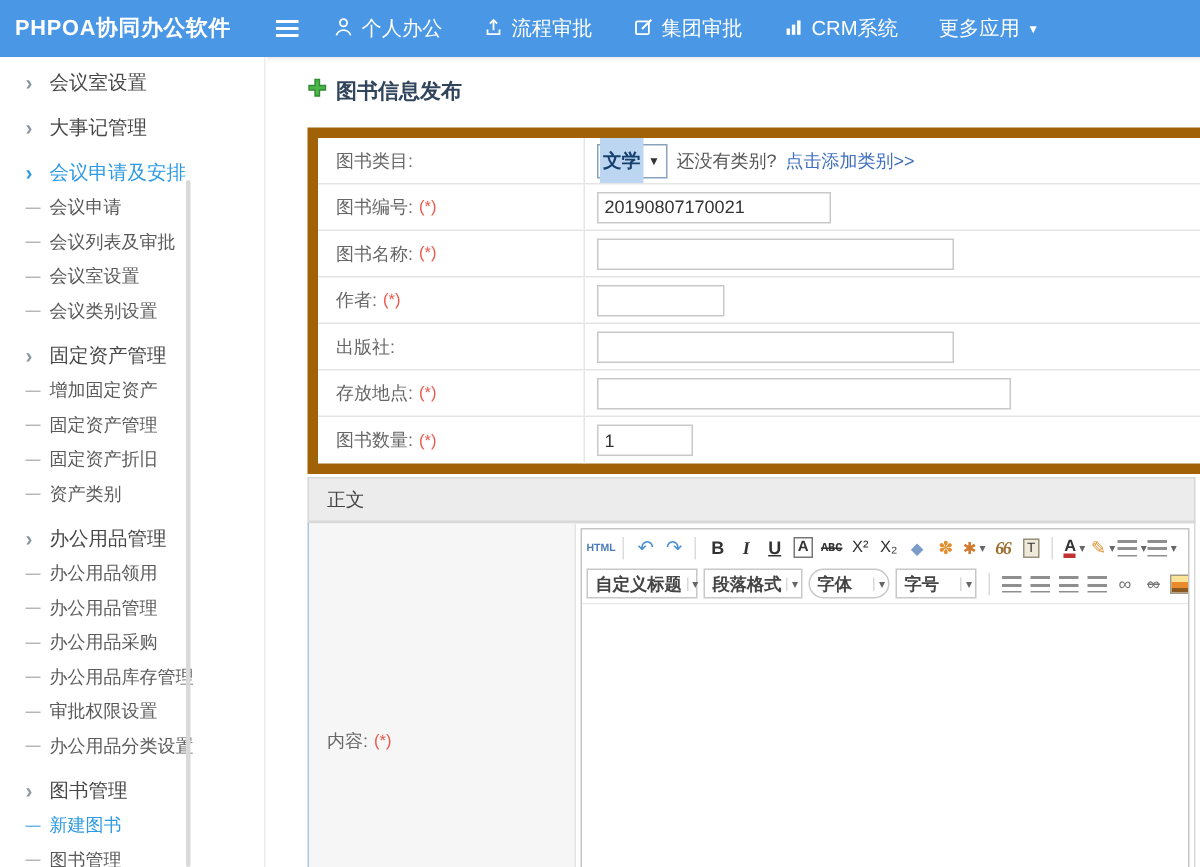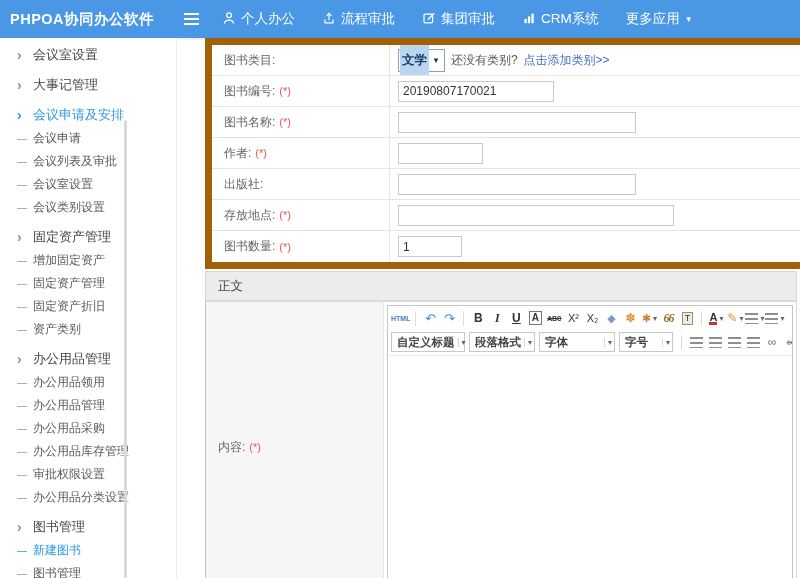--- a/index.html
+++ b/index.html
@@ -216,20 +216,26 @@
       <div class="sb-item sub">
         <i class="pre">—</i>
         <span>图书管理</span>
       </div>
     </div>
   <i id="sb-scroll"></i>
 </aside>
 
 <main id="main">
 
+  <div id="page-title">
+    <span><svg width="13" height="13" viewBox="0 0 13 13">
+          <path d="M5 1h3v4h4v3H8v4H5V8H1V5h4z" fill="#4db54d" stroke="#2e8b2e" stroke-width="0.9"></path>
+        </svg></span>
+    <h1>图书信息发布</h1>
+  </div>
 
   <section class="tbl">
     <div class="frow">
       <div class="fl">
           <span>图书类目:</span>
         </div>
       <div class="fv">
         <span class="sel-box">
           <i class="sel-text">文学</i>
           <i class="sel-caret">▼</i>
@@ -371,21 +377,21 @@
           </div>
         <div id="tb2" class="tb-row">
             <span class="tb-btn  tb-select" style="width: 74px;">
               <b>自定义标题</b>
               <i class="caret">▾</i>
             </span>
             <span class="tb-btn  tb-select" style="width: 66px;">
               <b>段落格式</b>
               <i class="caret">▾</i>
             </span>
-            <span class="tb-btn  tb-select" style="width: 76px;">
+            <span class="tb-btn  tb-select" style="width: 54px; border-radius: 10px;">
               <b>字体</b>
               <i class="caret">▾</i>
             </span>
             <span class="tb-btn  tb-select" style="width: 54px;">
               <b>字号</b>
               <i class="caret">▾</i>
             </span>
             <i class="tb-sep"></i>
             <span class="tb-btn ">
               <i class="bars"></i>

